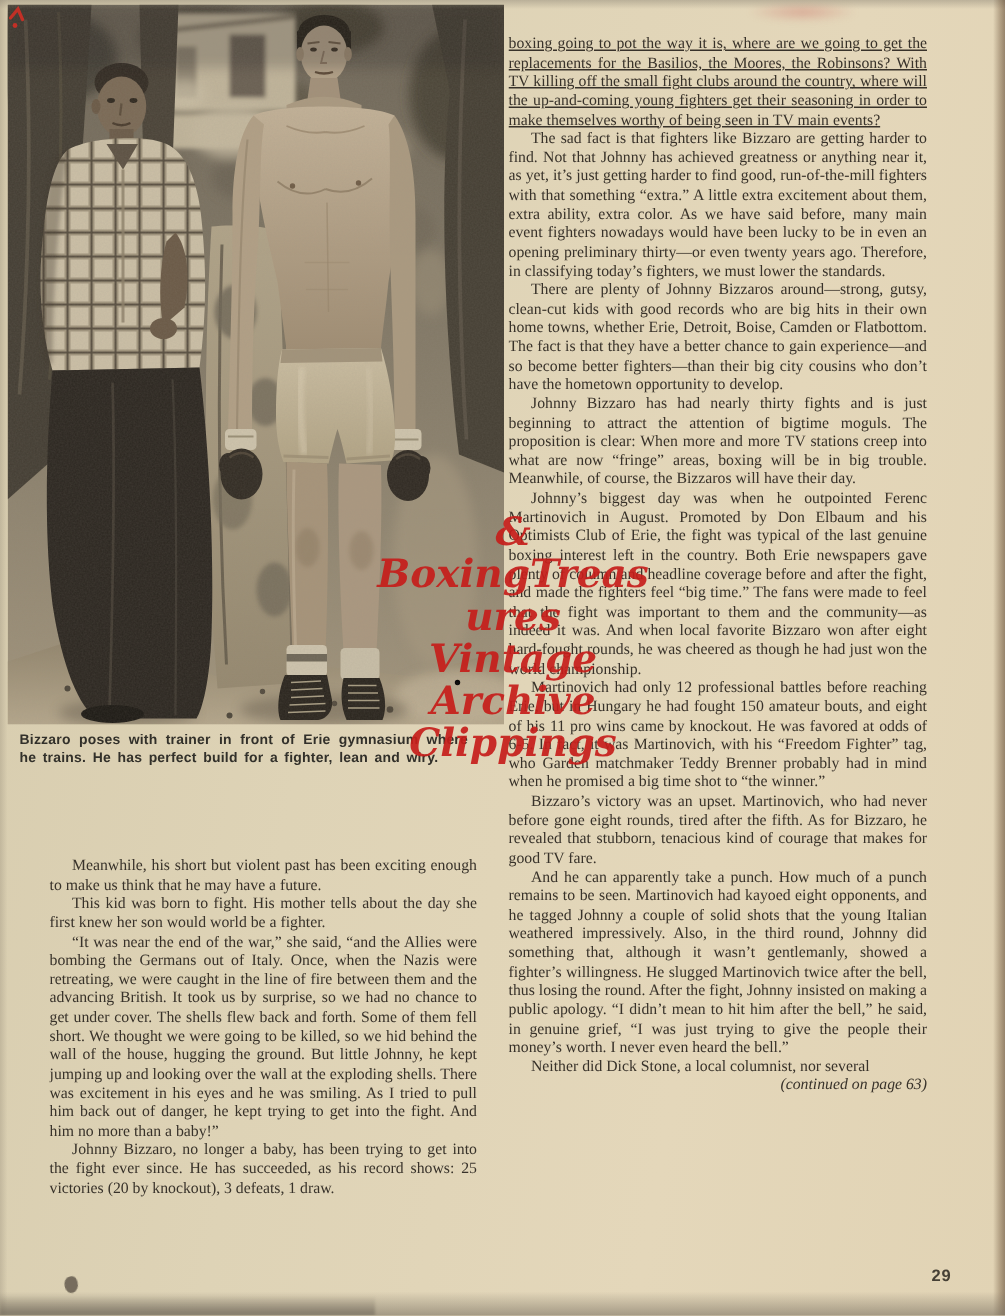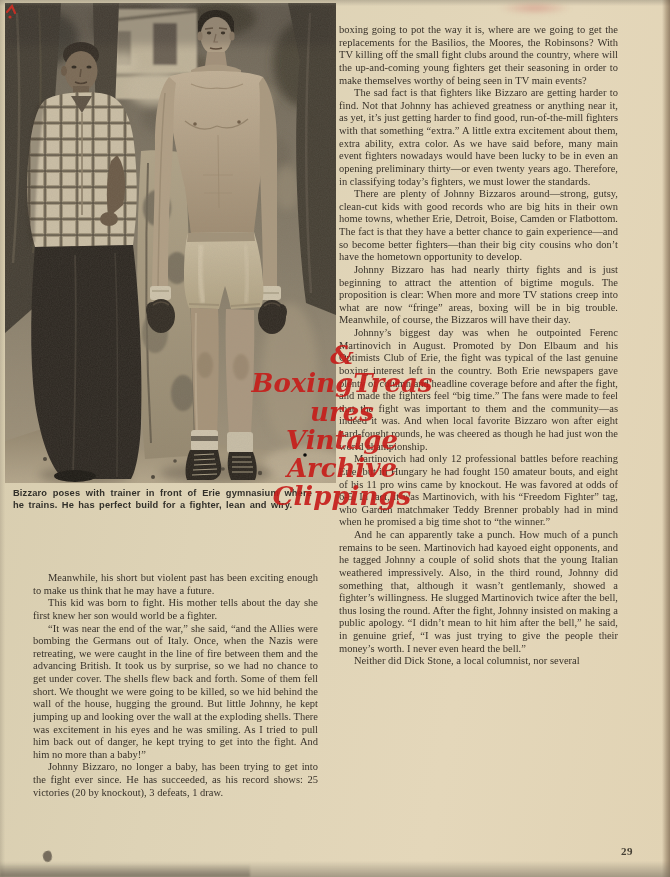--- a/index.html
+++ b/index.html
@@ -22,32 +22,32 @@
     position:absolute;left:13px;top:487px;width:299px;margin:0;
     font-family:"Liberation Sans",sans-serif;font-weight:700;
     font-size:9.3px;line-height:12.3px;color:#32302a;text-align:justify;
     word-spacing:1.6px;letter-spacing:.15px;
   }
 
   .col{position:absolute;text-align:justify;font-size:10.5px;line-height:12.62px;overflow:hidden;}
   .col p{margin:0;text-indent:15px;}
   .col-left{left:33px;top:572px;width:285px;height:300px;}
   .col-right{left:339px;top:24px;width:279px;height:826px;}
-  .col-right p.first{text-indent:0;}
+  .col-right p.first{text-indent:0;text-decoration:underline;}
   .cont{text-align:right !important;font-style:italic;text-indent:0 !important;}
 
   .watermark{
     position:absolute;left:192px;top:341px;width:300px;text-align:center;
     font-family:"DejaVu Serif",serif;font-style:italic;font-weight:700;
     font-size:26px;line-height:28.3px;color:rgba(197,29,26,.92);
     pointer-events:none;white-space:nowrap;
   }
   .pageno{
     position:absolute;left:621px;top:845px;
-    font-family:Liberation Serif, serif;font-weight:700;font-size:11px;
+    font-family:Liberation Sans, sans-serif;font-weight:700;font-size:11px;
     color:#464035;letter-spacing:.5px;
   }
   .pen-mark{position:absolute;left:6px;top:4px;}
   .pink-smudge{position:absolute;left:498px;top:1px;width:74px;height:14px;
     background:radial-gradient(ellipse at center,rgba(206,128,116,.5),rgba(206,128,116,0) 70%);
     filter:blur(2px);}
   .ink-smudge{position:absolute;left:43px;top:851px;width:9px;height:11px;
     background:#5d5448;border-radius:55% 40% 60% 50%;opacity:.8;filter:blur(.4px);transform:rotate(-15deg);}
 </style>
 </head>
@@ -251,22 +251,24 @@
     <p>Johnny Bizzaro, no longer a baby, has been trying to get into the fight ever since. He has succeeded, as his record shows: 25 victories (20 by knockout), 3 defeats, 1 draw.</p>
   </div>
 
   <div class="col col-right">
     <p class="first">boxing going to pot the way it is, where are we going to get the replacements for the Basilios, the Moores, the Robinsons? With TV killing off the small fight clubs around the country, where will the up-and-coming young fighters get their seasoning in order to make themselves worthy of being seen in TV main events?</p>
     <p>The sad fact is that fighters like Bizzaro are getting harder to find. Not that Johnny has achieved greatness or anything near it, as yet, it’s just getting harder to find good, run-of-the-mill fighters with that something “extra.” A little extra excitement about them, extra ability, extra color. As we have said before, many main event fighters nowadays would have been lucky to be in even an opening preliminary thirty—or even twenty years ago. Therefore, in classifying today’s fighters, we must lower the standards.</p>
     <p>There are plenty of Johnny Bizzaros around—strong, gutsy, clean-cut kids with good records who are big hits in their own home towns, whether Erie, Detroit, Boise, Camden or Flatbottom. The fact is that they have a better chance to gain experience—and so become better fighters—than their big city cousins who don’t have the hometown opportunity to develop.</p>
     <p>Johnny Bizzaro has had nearly thirty fights and is just beginning to attract the attention of bigtime moguls. The proposition is clear: When more and more TV stations creep into what are now “fringe” areas, boxing will be in big trouble. Meanwhile, of course, the Bizzaros will have their day.</p>
     <p>Johnny’s biggest day was when he outpointed Ferenc Martinovich in August. Promoted by Don Elbaum and his Optimists Club of Erie, the fight was typical of the last genuine boxing interest left in the country. Both Erie newspapers gave plenty of column and headline coverage before and after the fight, and made the fighters feel “big time.” The fans were made to feel that the fight was important to them and the community—as indeed it was. And when local favorite Bizzaro won after eight hard-fought rounds, he was cheered as though he had just won the world championship.</p>
     <p>Martinovich had only 12 professional battles before reaching Erie, but in Hungary he had fought 150 amateur bouts, and eight of his 11 pro wins came by knockout. He was favored at odds of 6-5. In fact, it was Martinovich, with his “Freedom Fighter” tag, who Garden matchmaker Teddy Brenner probably had in mind when he promised a big time shot to “the winner.”</p>
+    <p>Bizzaro’s victory was an upset. Martinovich, who had never before gone eight rounds, tired after the fifth. As for Bizzaro, he revealed that stubborn, tenacious kind of courage that makes for good TV fare.</p>
     <p>And he can apparently take a punch. How much of a punch remains to be seen. Martinovich had kayoed eight opponents, and he tagged Johnny a couple of solid shots that the young Italian weathered impressively. Also, in the third round, Johnny did something that, although it wasn’t gentlemanly, showed a fighter’s willingness. He slugged Martinovich twice after the bell, thus losing the round. After the fight, Johnny insisted on making a public apology. “I didn’t mean to hit him after the bell,” he said, in genuine grief, “I was just trying to give the people their money’s worth. I never even heard the bell.”</p>
     <p>Neither did Dick Stone, a local columnist, nor several</p>
+    <p class="cont">(continued on page 63)</p>
   </div>
 
   <div class="watermark">
     <div>&amp;</div>
     <div>BoxingTreas</div>
     <div>ures</div>
     <div>Vintage</div>
     <div>Archive</div>
     <div>Clippings</div>
   </div>

